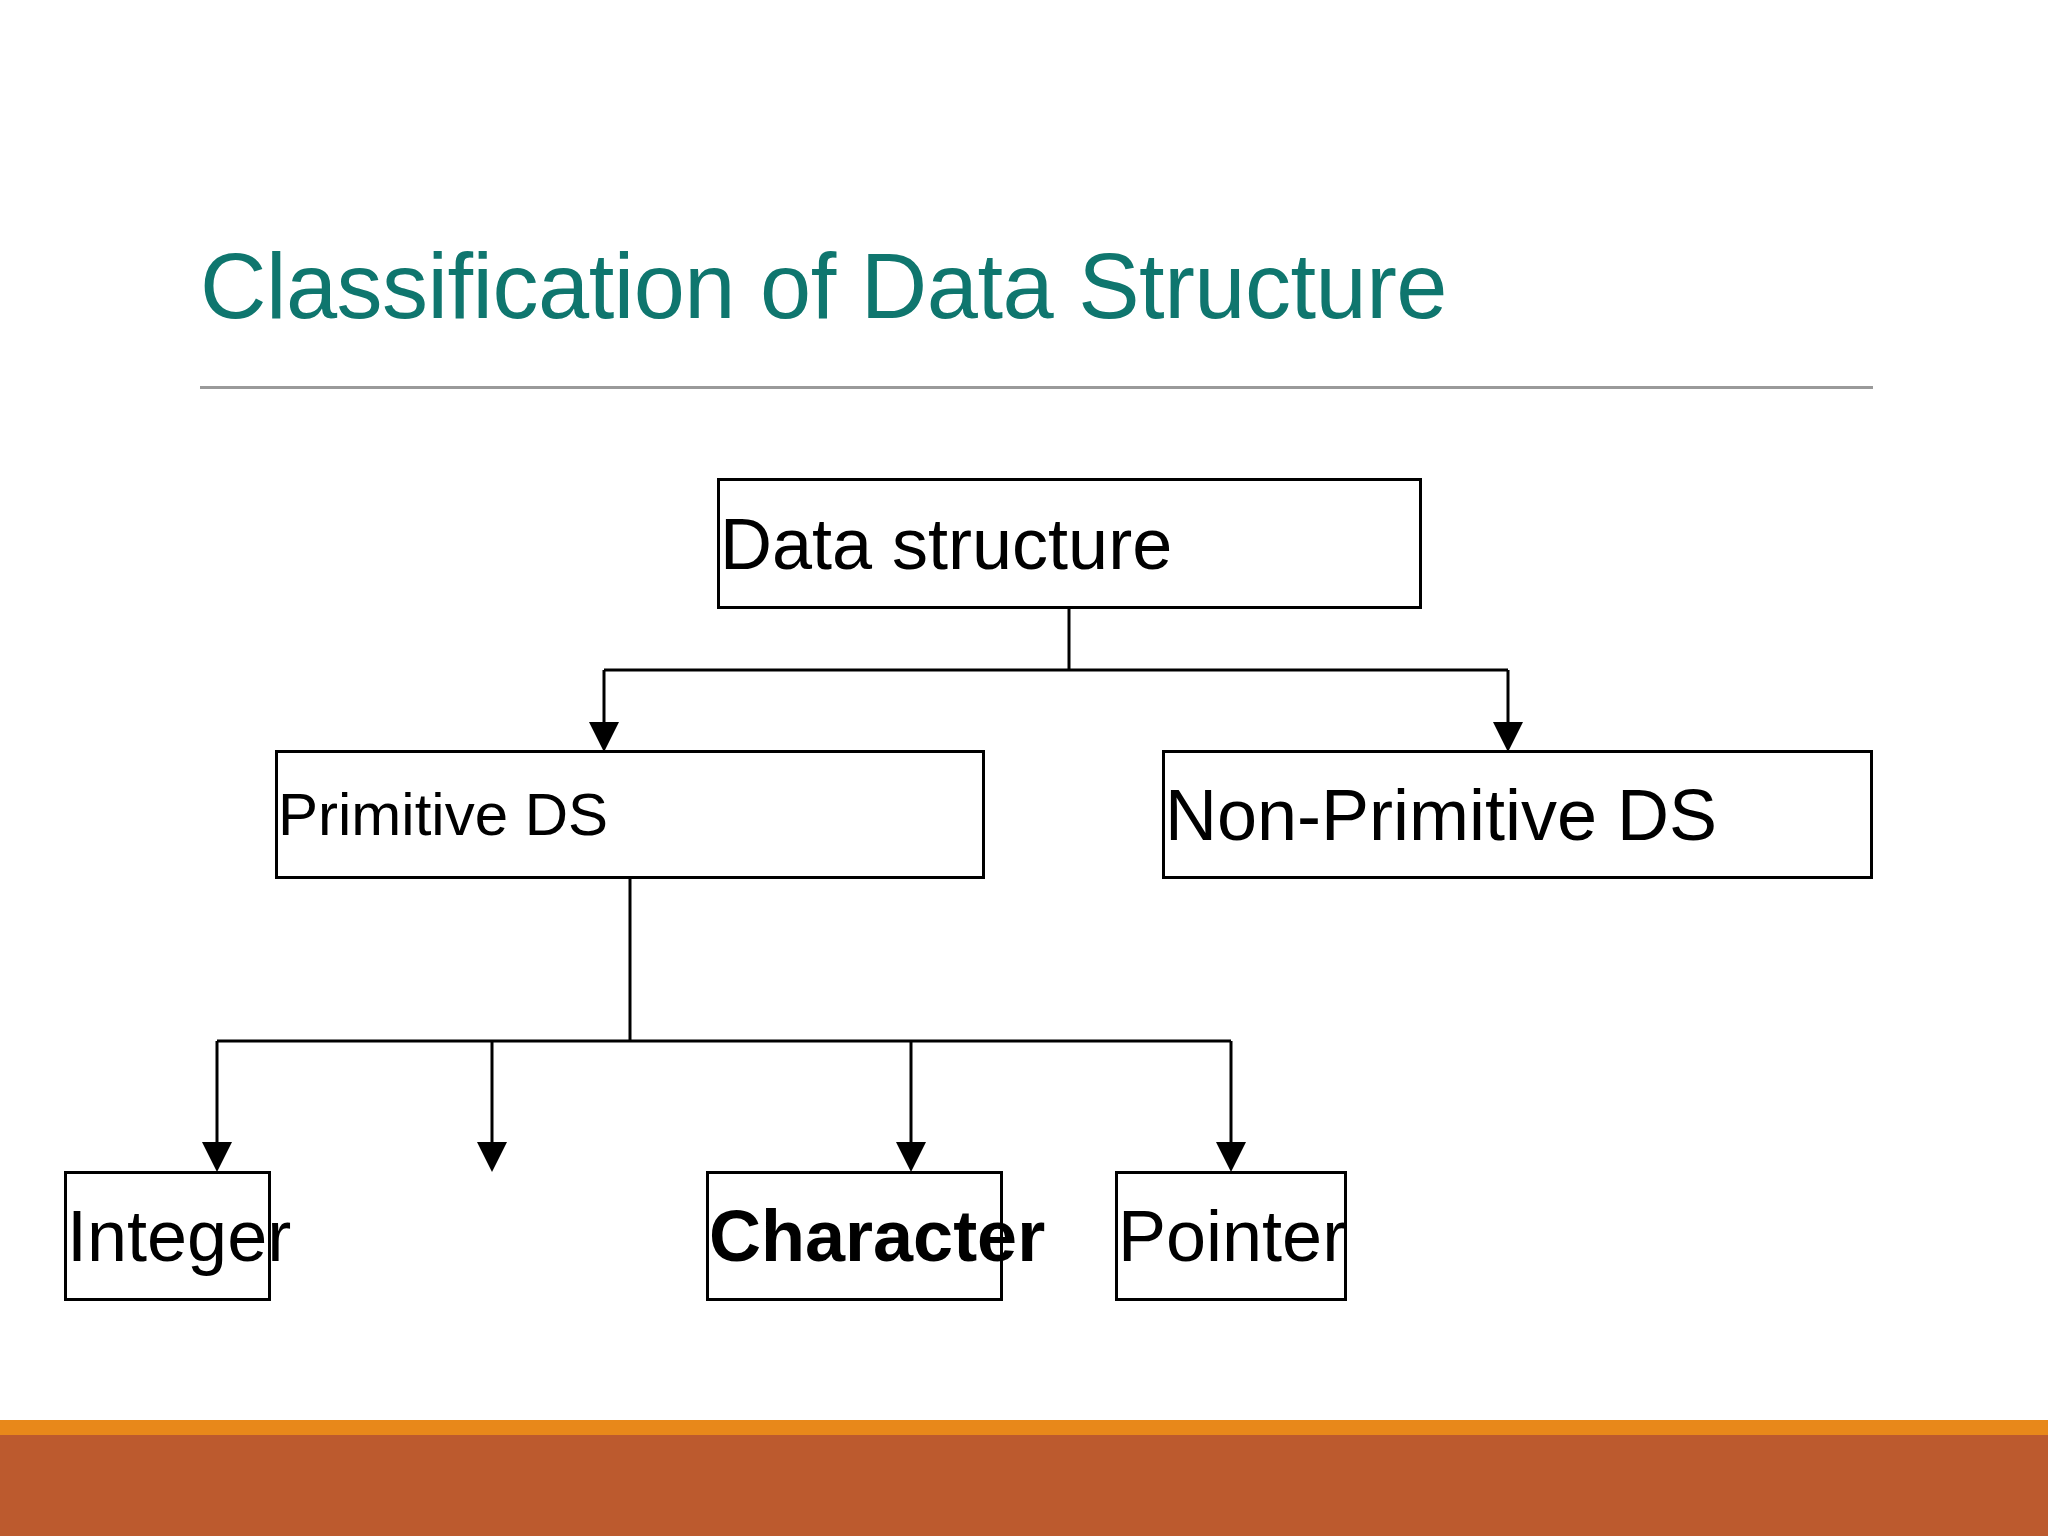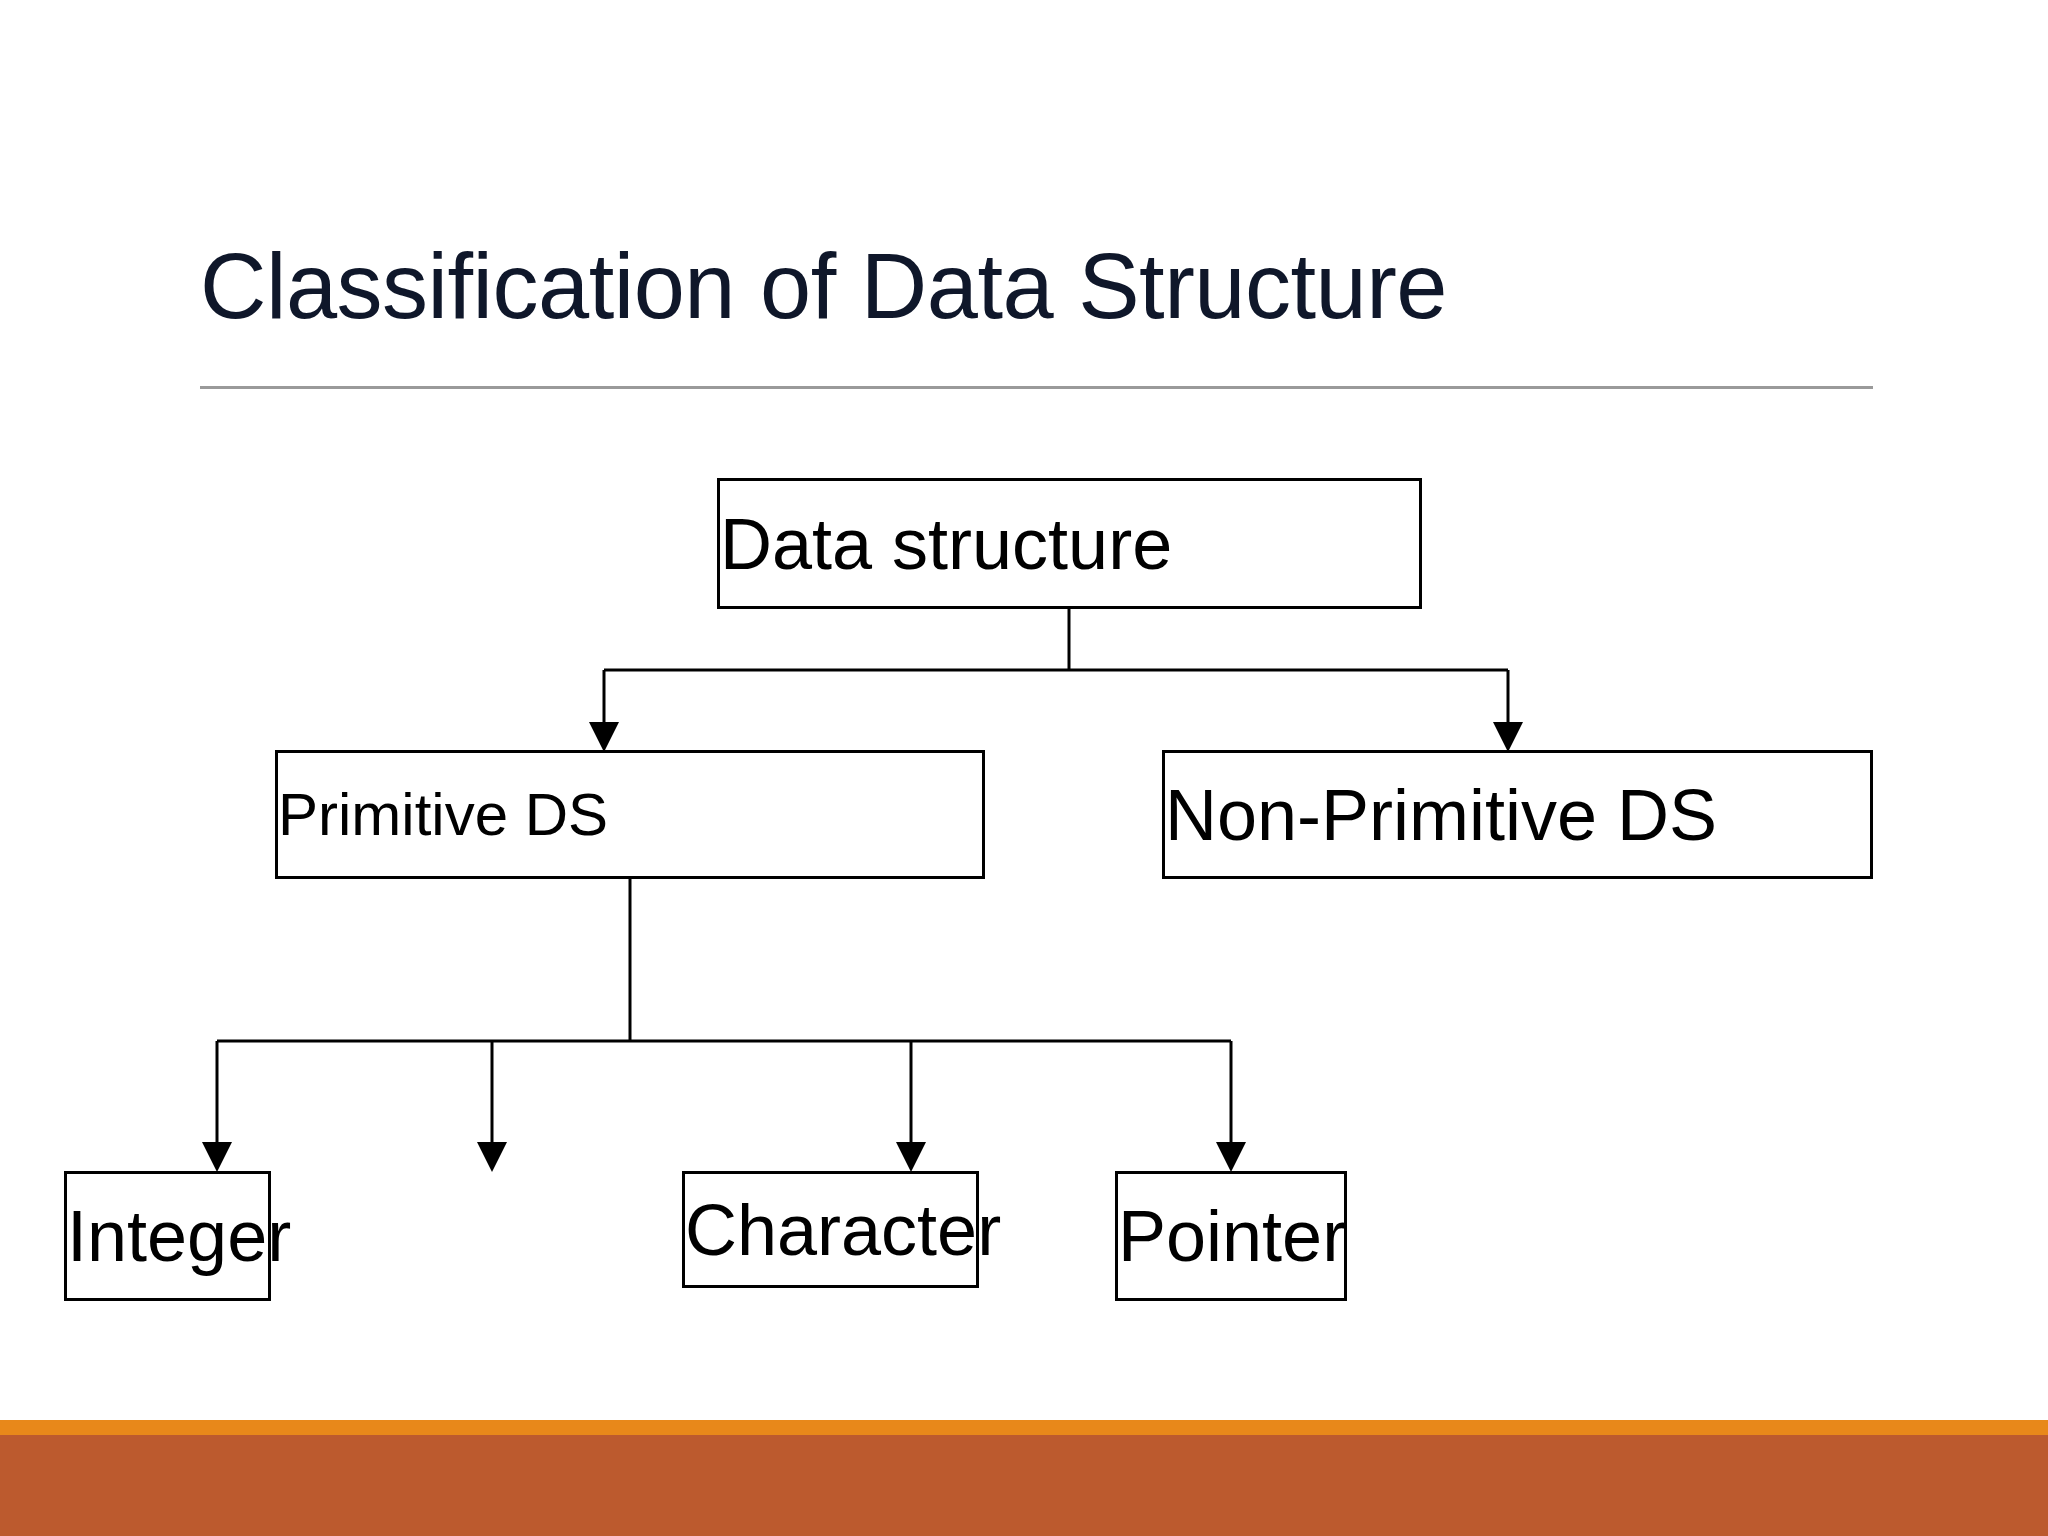--- a/index.html
+++ b/index.html
@@ -25,21 +25,21 @@
 
   
   #slide-title {
     position: absolute;
     left: 200px;
     top: 238px;
     width: 1700px;
     font-size: 92px;
     line-height: 1.05;
     font-weight: 400;
-    color: #0f172a;
+    color: #0f766e;
     letter-spacing: -0.5px;
     white-space: nowrap;
   }
   #title-rule {
     position: absolute;
     left: 200px;
     top: 386px;
     width: 1673px;
     height: 3px;
     background: #9a9a9a;
@@ -91,23 +91,24 @@
     left: 64px;   top: 1171px;
     width: 207px; height: 130px;
     font-size: 72px;
   }
   #node-float {
     left: 294px;  top: 1171px;
     width: 205px; height: 130px;
     font-size: 72px;
   }
   #node-character {
-    left: 682px;  top: 1171px;
-    width: 297px; height: 117px;
-    font-size: 72px;
+    left: 706px;  top: 1171px;
+    width: 297px; height: 130px;
+    font-size: 72px;
+    font-weight: bold;
   }
   #node-pointer {
     left: 1115px; top: 1171px;
     width: 232px; height: 130px;
     font-size: 72px;
   }
 
   
   #connectors {
     position: absolute;

